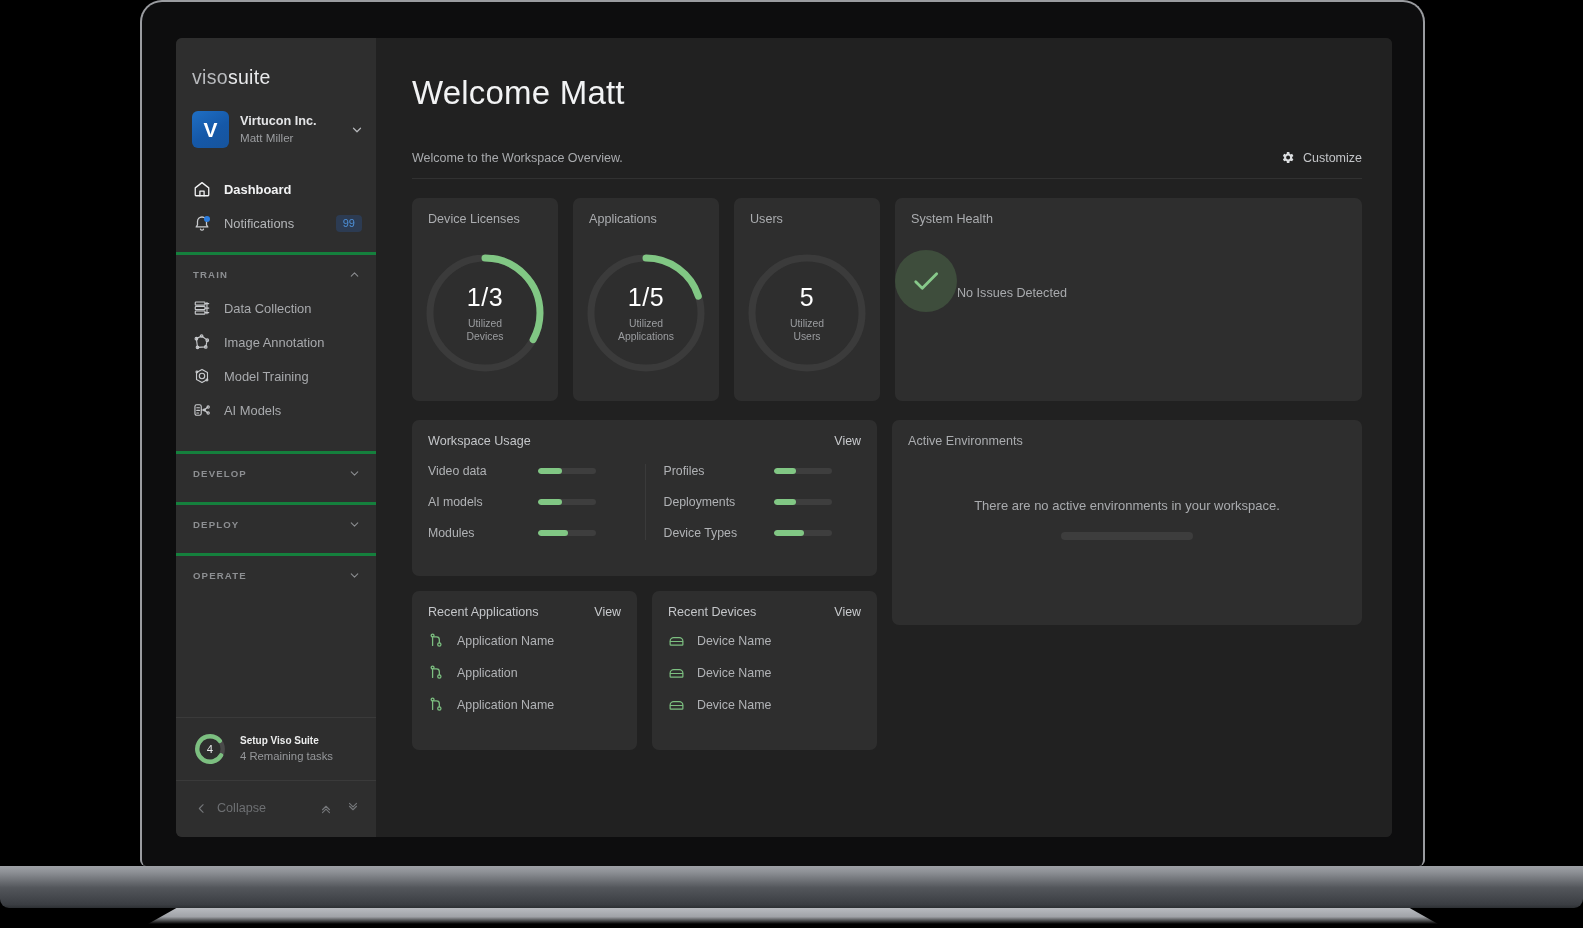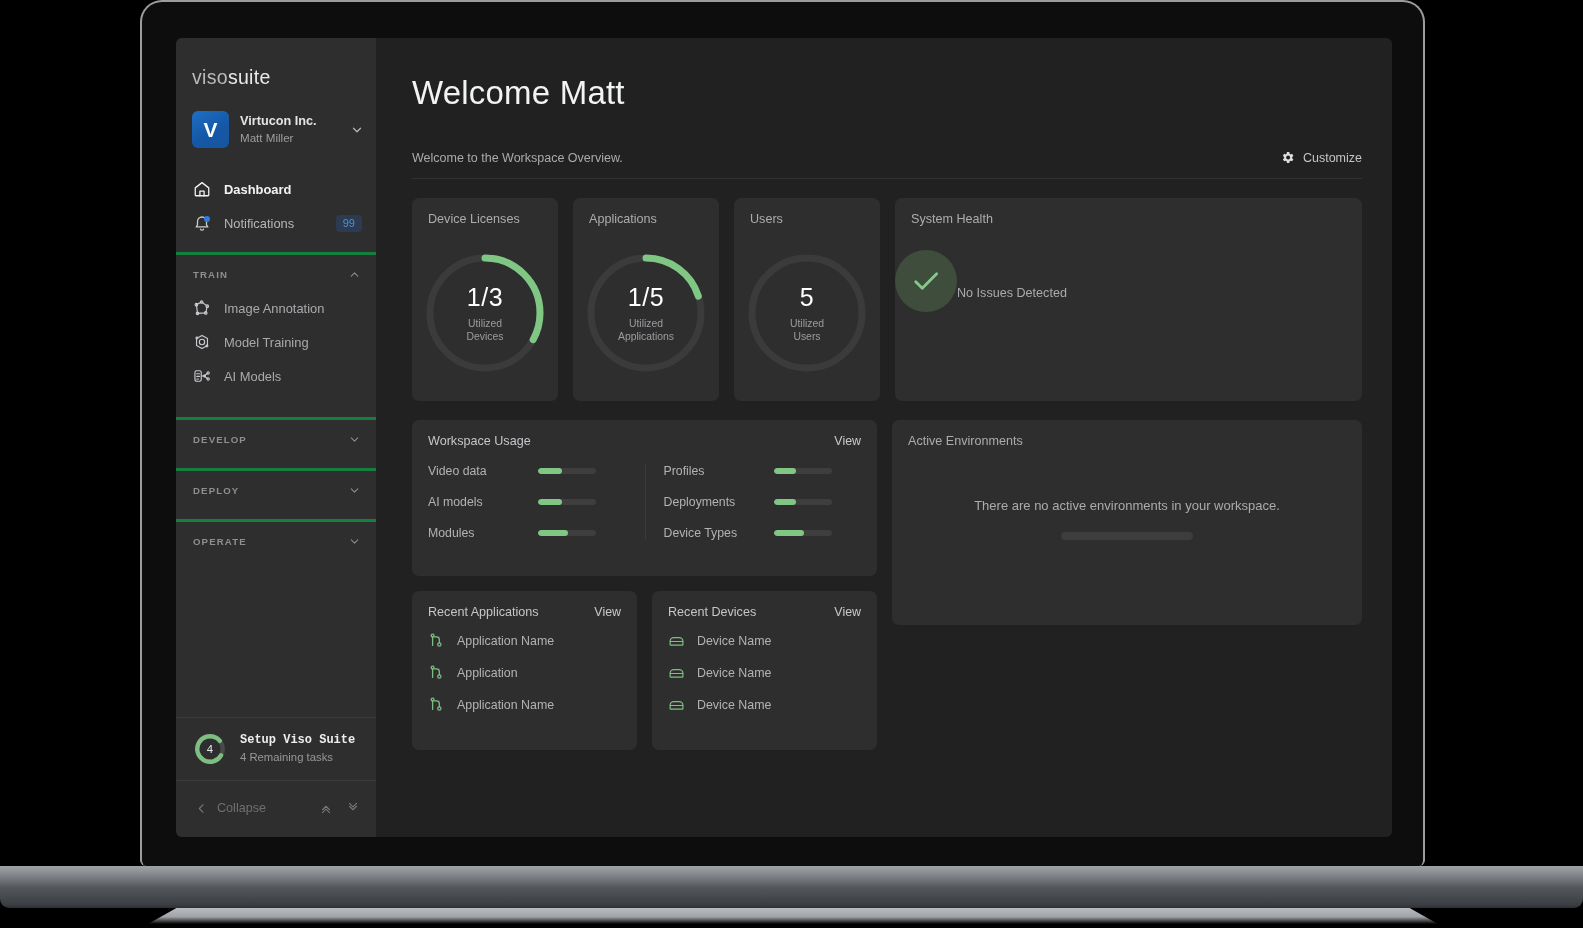--- a/index.html
+++ b/index.html
@@ -126,21 +126,21 @@
   .spacer-fill { flex: 1 1 auto; }
 
   .setup-box {
     border-top: 1px solid #3a3a3a;
     border-bottom: 1px solid #3a3a3a;
     display: flex; align-items: center; gap: 13px;
     padding: 14px 14px 14px 17px;
     cursor: pointer;
   }
   .setup-text { line-height: 1.3; }
-  .setup-title { font-size: 12px; color: #eceded; font-weight: 700; font-family: Liberation Mono, monospace; }
+  .setup-title { font-size: 10px; color: #eceded; font-weight: 700; }
   .setup-sub { font-size: 11.3px; color: #96989b; margin-top: 2px; }
 
   .collapse-row {
     display: flex; align-items: center; gap: 9px;
     padding: 20px 16px 22px 19px;
     cursor: pointer;
   }
   .collapse-row .lbl { font-size: 12.6px; color: #6d6f72; }
   .collapse-row .arrows { margin-left: auto; display: flex; gap: 13px; }
   .collapse-row svg { color: #75777a; }
@@ -292,20 +292,30 @@
       </div>
 
       <div class="group">
         <div class="group-head">
           <span class="gt">TRAIN</span>
           <svg class="gc" viewBox="0 0 24 24" fill="none" stroke="currentColor" stroke-width="2" stroke-linecap="round" stroke-linejoin="round">
               <polyline points="6 15 12 9 18 15"></polyline>
             </svg>
         </div>
         <div class="group-items">
+          <div class="nav-item sub">
+            <svg class="ic" viewBox="0 0 24 24" fill="none" stroke="currentColor" stroke-width="1.5" stroke-linecap="round" stroke-linejoin="round">
+                <rect x="3" y="4" width="13" height="4.2" rx="1"></rect>
+                <rect x="3" y="10" width="13" height="4.2" rx="1"></rect>
+                <rect x="3" y="16" width="13" height="4.2" rx="1"></rect>
+                <path d="M18.6 4.6v15"></path>
+                <path d="M16 6.1h5M16 12.1h5M16 18.1h5"></path>
+              </svg>
+            <span class="lbl">Data Collection</span>
+          </div>
           <div class="nav-item sub">
             <svg class="ic" viewBox="0 0 24 24" fill="none" stroke="currentColor" stroke-width="1.5" stroke-linecap="round" stroke-linejoin="round">
                 <path d="M4.5 7.5 11.5 4l7.5 5.5-2 9-11 .6z"></path>
                 <circle cx="4.5" cy="7.5" r="1.7"></circle>
                 <circle cx="11.5" cy="4" r="1.7"></circle>
                 <circle cx="19" cy="9.5" r="1.7"></circle>
                 <circle cx="17" cy="18.5" r="1.7"></circle>
                 <circle cx="6" cy="19.1" r="1.7"></circle>
               </svg>
             <span class="lbl">Image Annotation</span>

